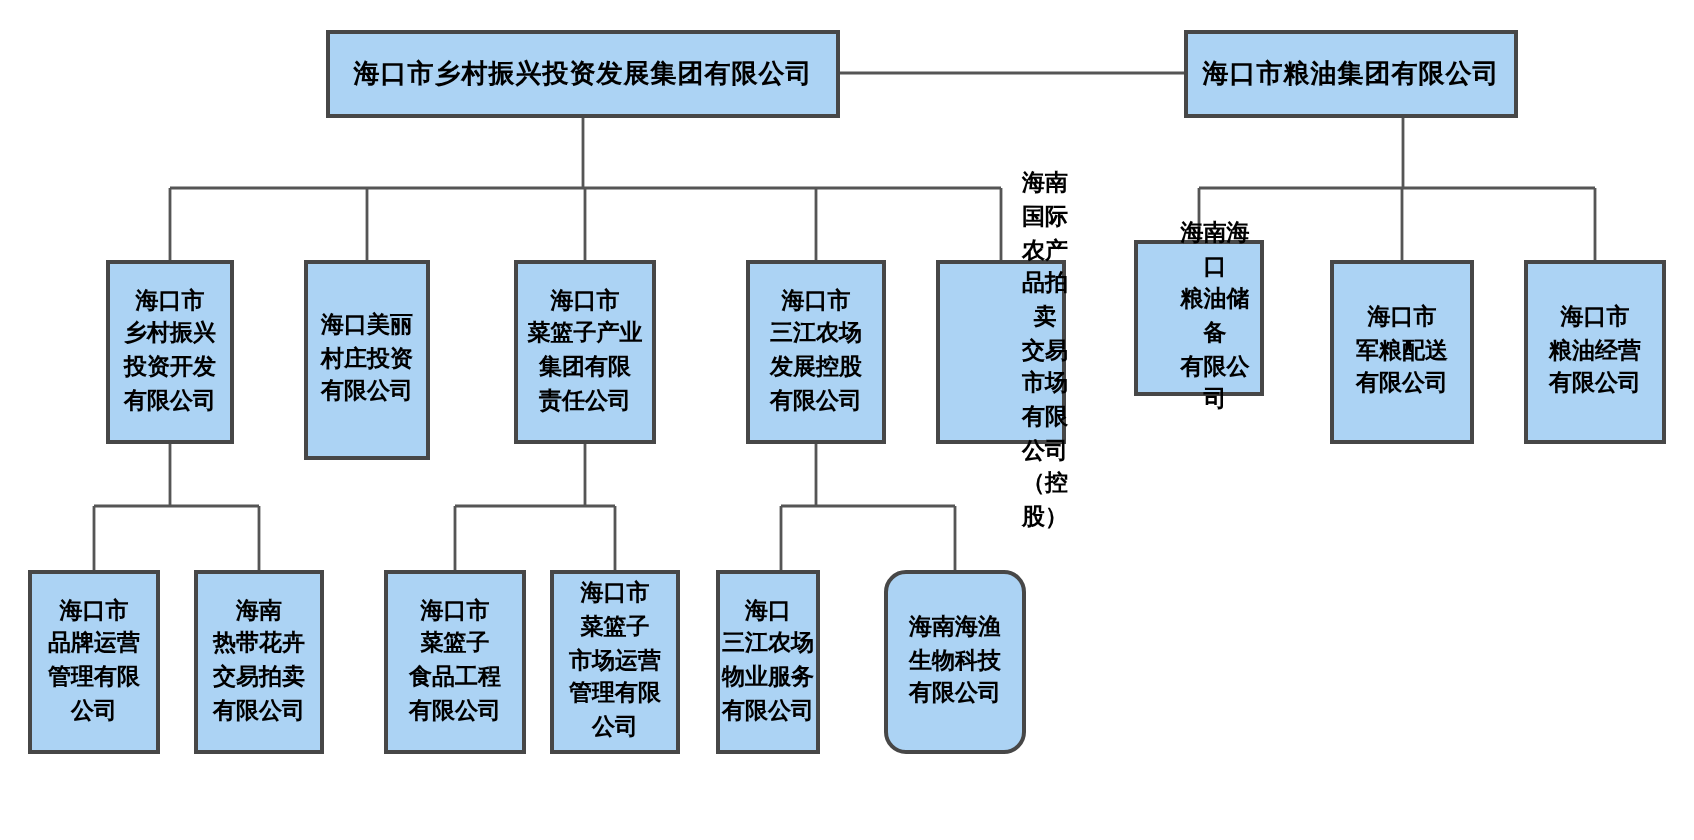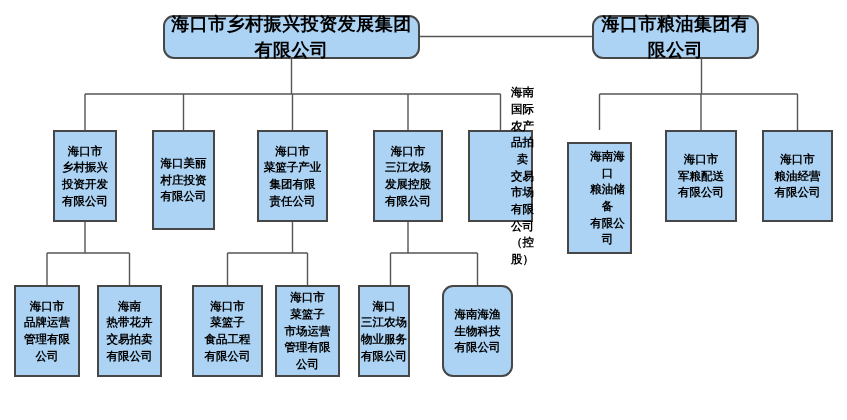--- a/index.html
+++ b/index.html
@@ -18,21 +18,21 @@
     border:2px solid #474747;
     color:#000000;
     font-weight:bold;
     display:flex;
     align-items:center;
     justify-content:center;
     text-align:center;
     white-space:pre-line;
     line-height:1.45;
   }
-  .root{font-size:18px;letter-spacing:0.5px;border-radius:11px;}
+  .root{font-size:13px;letter-spacing:0.5px;}
   .sub{font-size:11.5px;}
 </style>
 </head>
 <body>
 
 <div id="stage">
 
   <svg id="connectors" viewBox="0 0 847 420" xmlns="http://www.w3.org/2000/svg">
     <g stroke="#555555" stroke-width="1.4" fill="none">
 
@@ -66,21 +66,21 @@
 责任公司</div>
   <div class="node sub" style="left:373px;top:130px;width:70px;height:92px;">海口市
 三江农场
 发展控股
 有限公司</div>
   <div class="node sub" style="left:468px;top:130px;width:65px;height:92px;padding-left:44px;">海南国际
 农产品拍卖
 交易市场
 有限公司
 （控股）</div>
-  <div class="node sub" style="left:567px;top:142px;width:65px;height:112px;padding-left:16px;">海南海口
+  <div class="node sub" style="left:567px;top:120px;width:65px;height:78px;padding-left:16px;">海南海口
 粮油储备
 有限公司</div>
   <div class="node sub" style="left:665px;top:130px;width:72px;height:92px;">海口市
 军粮配送
 有限公司</div>
   <div class="node sub" style="left:762px;top:130px;width:71px;height:92px;">海口市
 粮油经营
 有限公司</div>
 
   <div class="node sub" style="left:14px;top:285px;width:66px;height:92px;">海口市

